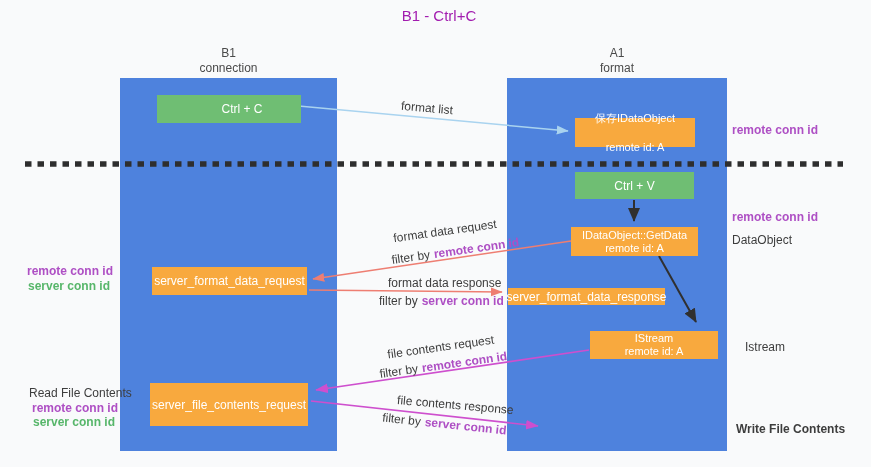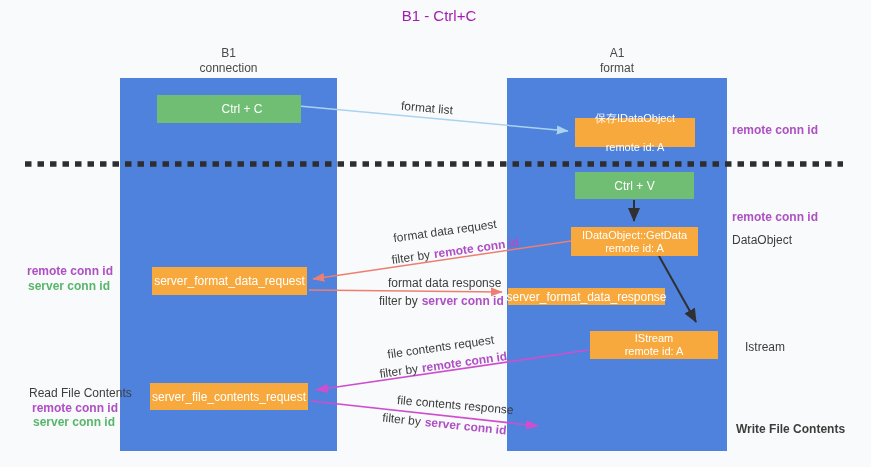--- a/index.html
+++ b/index.html
@@ -105,21 +105,21 @@
 
   <div class="box orange" style="left:508px; top:288px; width:157px; height:17px;">
     <span class="l1">server_format_data_response</span>
   </div>
 
   <div class="box orange" style="left:590px; top:331px; width:128px; height:28px;">
     <span class="s1">IStream</span>
     <span class="s1">remote id: A</span>
   </div>
 
-  <div class="box orange" style="left:150px; top:383px; width:158px; height:27px;text-align:right;">
+  <div class="box orange" style="left:150px; top:383px; width:158px; height:43px;text-align:right;">
     <span class="l1">server_file_contents_request</span>
   </div>
 
 
   <div class="lbl purple" style="left:732px; top:123px;">remote conn id</div>
   <div class="lbl purple" style="left:732px; top:210px;">remote conn id</div>
   <div class="lbl" style="left:732px; top:233px;">DataObject</div>
   <div class="lbl" style="left:745px; top:340px;">Istream</div>
   <div class="lbl" style="left:736px; top:422px;font-weight:bold;">Write File Contents</div>
 

